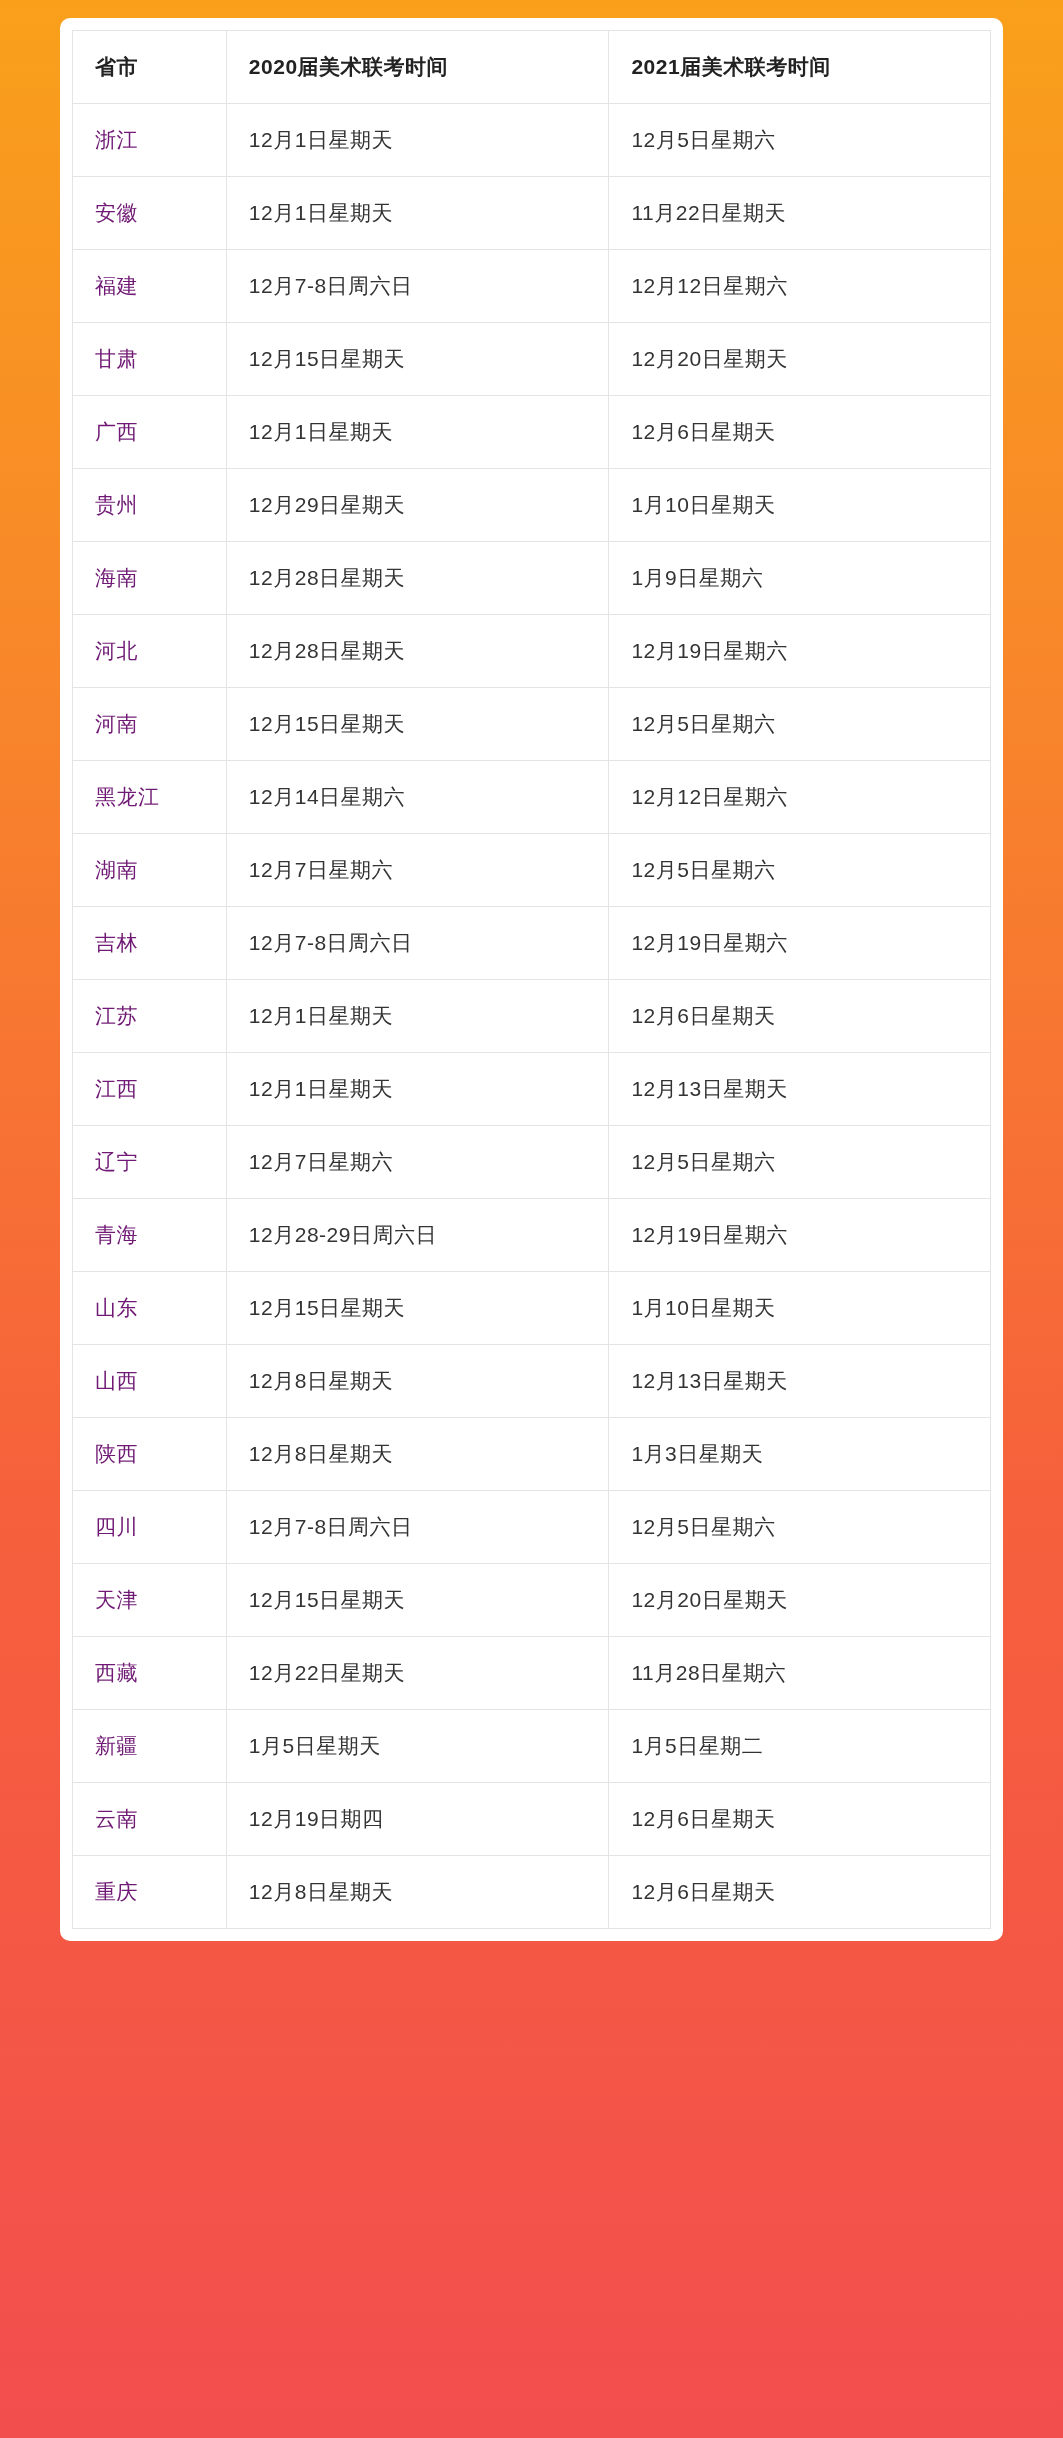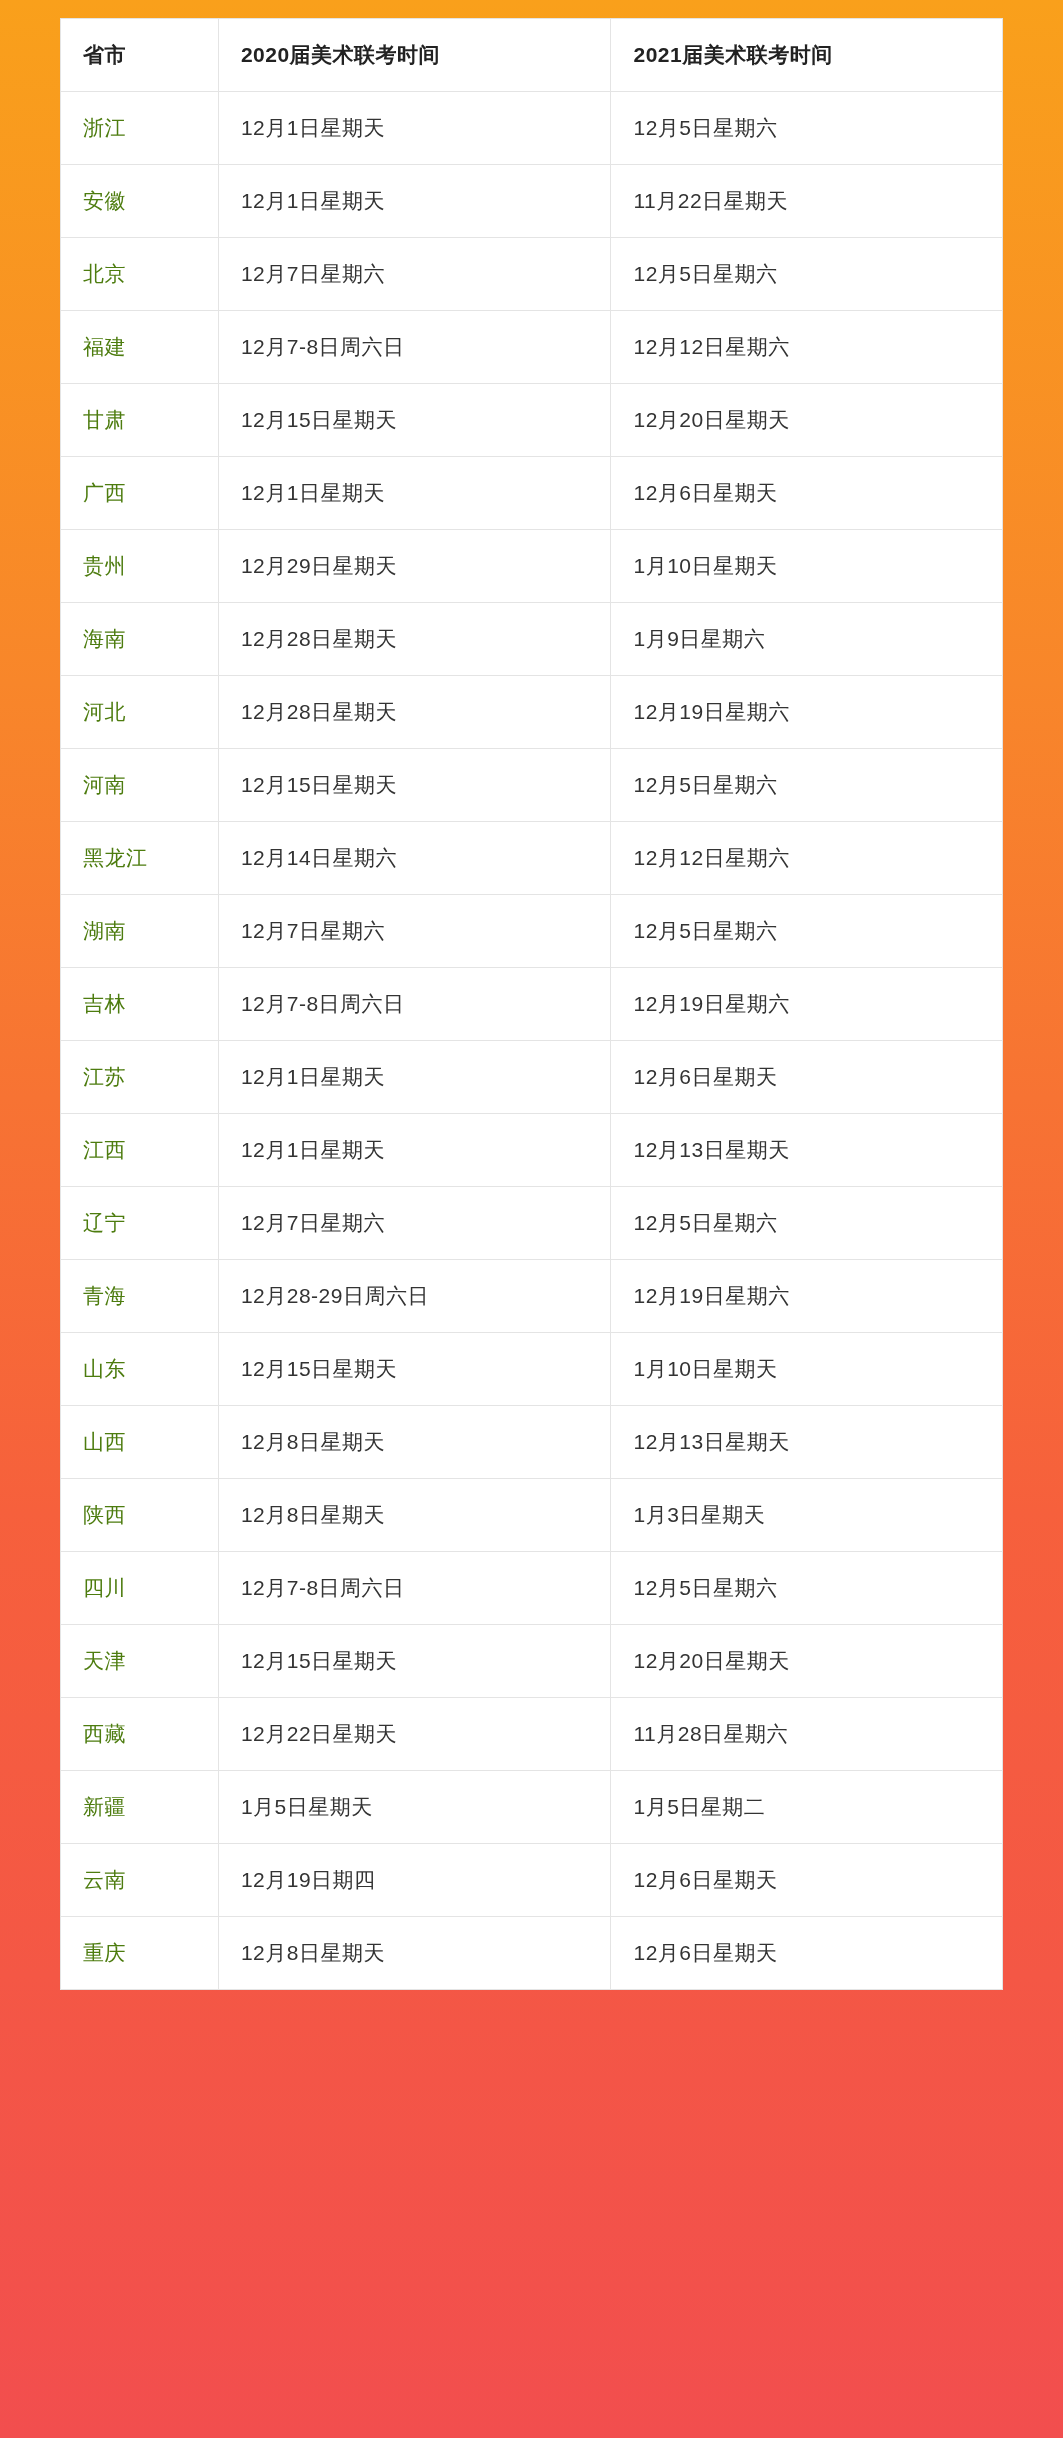--- a/index.html
+++ b/index.html
@@ -15,21 +15,21 @@
     position: relative;
     width: 1063px;
     min-height: 2438px;
     background: linear-gradient(180deg, #f9a01b 0%, #f8862a 28%, #f6603c 62%, #f24e4e 100%);
     box-sizing: border-box;
     padding: 18px 60px 120px 60px;
   }
   .card {
     background: #ffffff;
     border-radius: 10px;
-    padding: 0;
+    padding: 12px;
     box-sizing: border-box;
   }
   table.schedule {
     width: 100%;
     border-collapse: collapse;
     table-layout: fixed;
     background: #ffffff;
   }
   table.schedule col.c1 { width: 148px; }
   table.schedule col.c2 { width: 368px; }
@@ -49,21 +49,21 @@
   }
   table.schedule th {
     font-weight: bold;
     color: #222222;
     font-size: 21px;
   }
   table.schedule tr:first-child th {
     border-top: 1px solid #e4e4e4;
   }
   table.schedule td.prov {
-    color: #4d7c0f;
+    color: #701a75;
   }
 </style>
 </head>
 <body>
 
 <div class="page">
   <div class="card">
     <table class="schedule">
       <colgroup>
           <col class="c1">
@@ -82,25 +82,20 @@
             <td class="prov">浙江</td>
             <td>12月1日星期天</td>
             <td>12月5日星期六</td>
           </tr>
         <tr>
             <td class="prov">安徽</td>
             <td>12月1日星期天</td>
             <td>11月22日星期天</td>
           </tr>
         <tr>
-            <td class="prov">北京</td>
-            <td>12月7日星期六</td>
-            <td>12月5日星期六</td>
-          </tr>
-        <tr>
             <td class="prov">福建</td>
             <td>12月7-8日周六日</td>
             <td>12月12日星期六</td>
           </tr>
         <tr>
             <td class="prov">甘肃</td>
             <td>12月15日星期天</td>
             <td>12月20日星期天</td>
           </tr>
         <tr>

